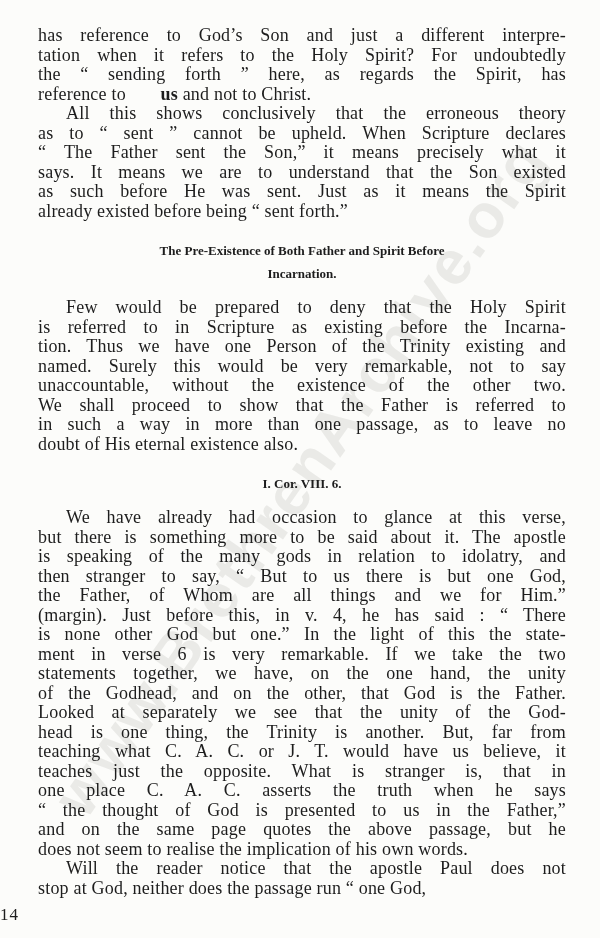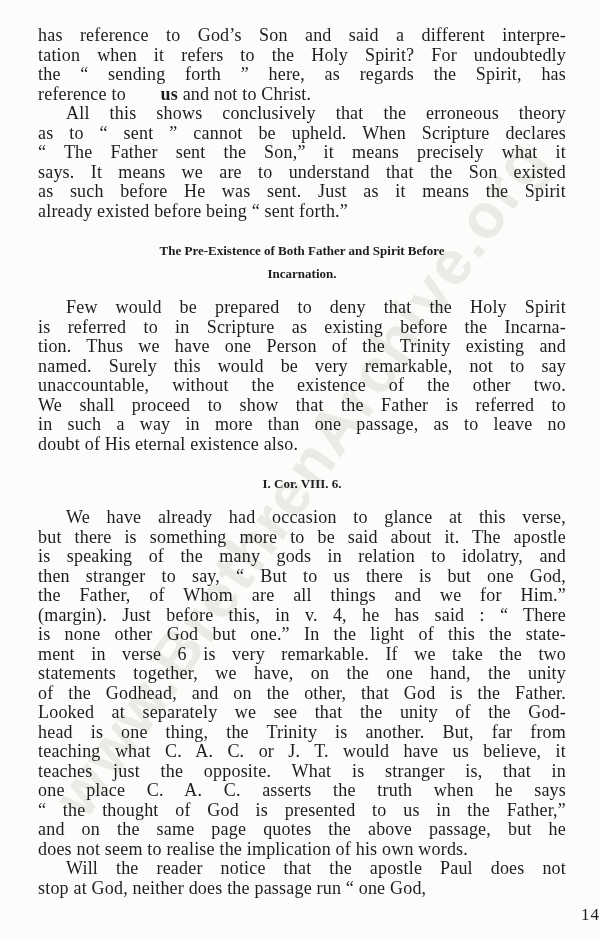--- a/index.html
+++ b/index.html
@@ -50,34 +50,34 @@
     margin: 18px 0 13px 0;
   }
   .heading .line {
     line-height: 23px;
     text-align: center;
     text-align-last: center;
   }
   .page-number {
     position: absolute;
     left: 0; right: 0; bottom: 13px;
-    text-align: right;
+    text-align: left;
     font-size: 17px;
     letter-spacing: 1px;
   }
 </style>
 </head>
 <body>
 
 <div class="page">
   <div class="watermark">www.BrethrenArchive.org</div>
 
   <div class="content">
       <div class="para">
-        <div class="line">has reference to God’s Son and said a different interpre-</div>
+        <div class="line">has reference to God’s Son and just a different interpre-</div>
         <div class="line">tation when it refers to the Holy Spirit? For undoubtedly</div>
         <div class="line">the “ sending forth ” here, as regards the Spirit, has</div>
         <div class="line last"><span>reference to </span><span class="b">us</span><span> and not to Christ.</span></div>
       </div>
       <div class="para">
         <div class="line indent">All this shows conclusively that the erroneous theory</div>
         <div class="line">as to “ sent ” cannot be upheld. When Scripture declares</div>
         <div class="line">“ The Father sent the Son,” it means precisely what it</div>
         <div class="line">says. It means we are to understand that the Son existed</div>
         <div class="line">as such before He was sent. Just as it means the Spirit</div>

